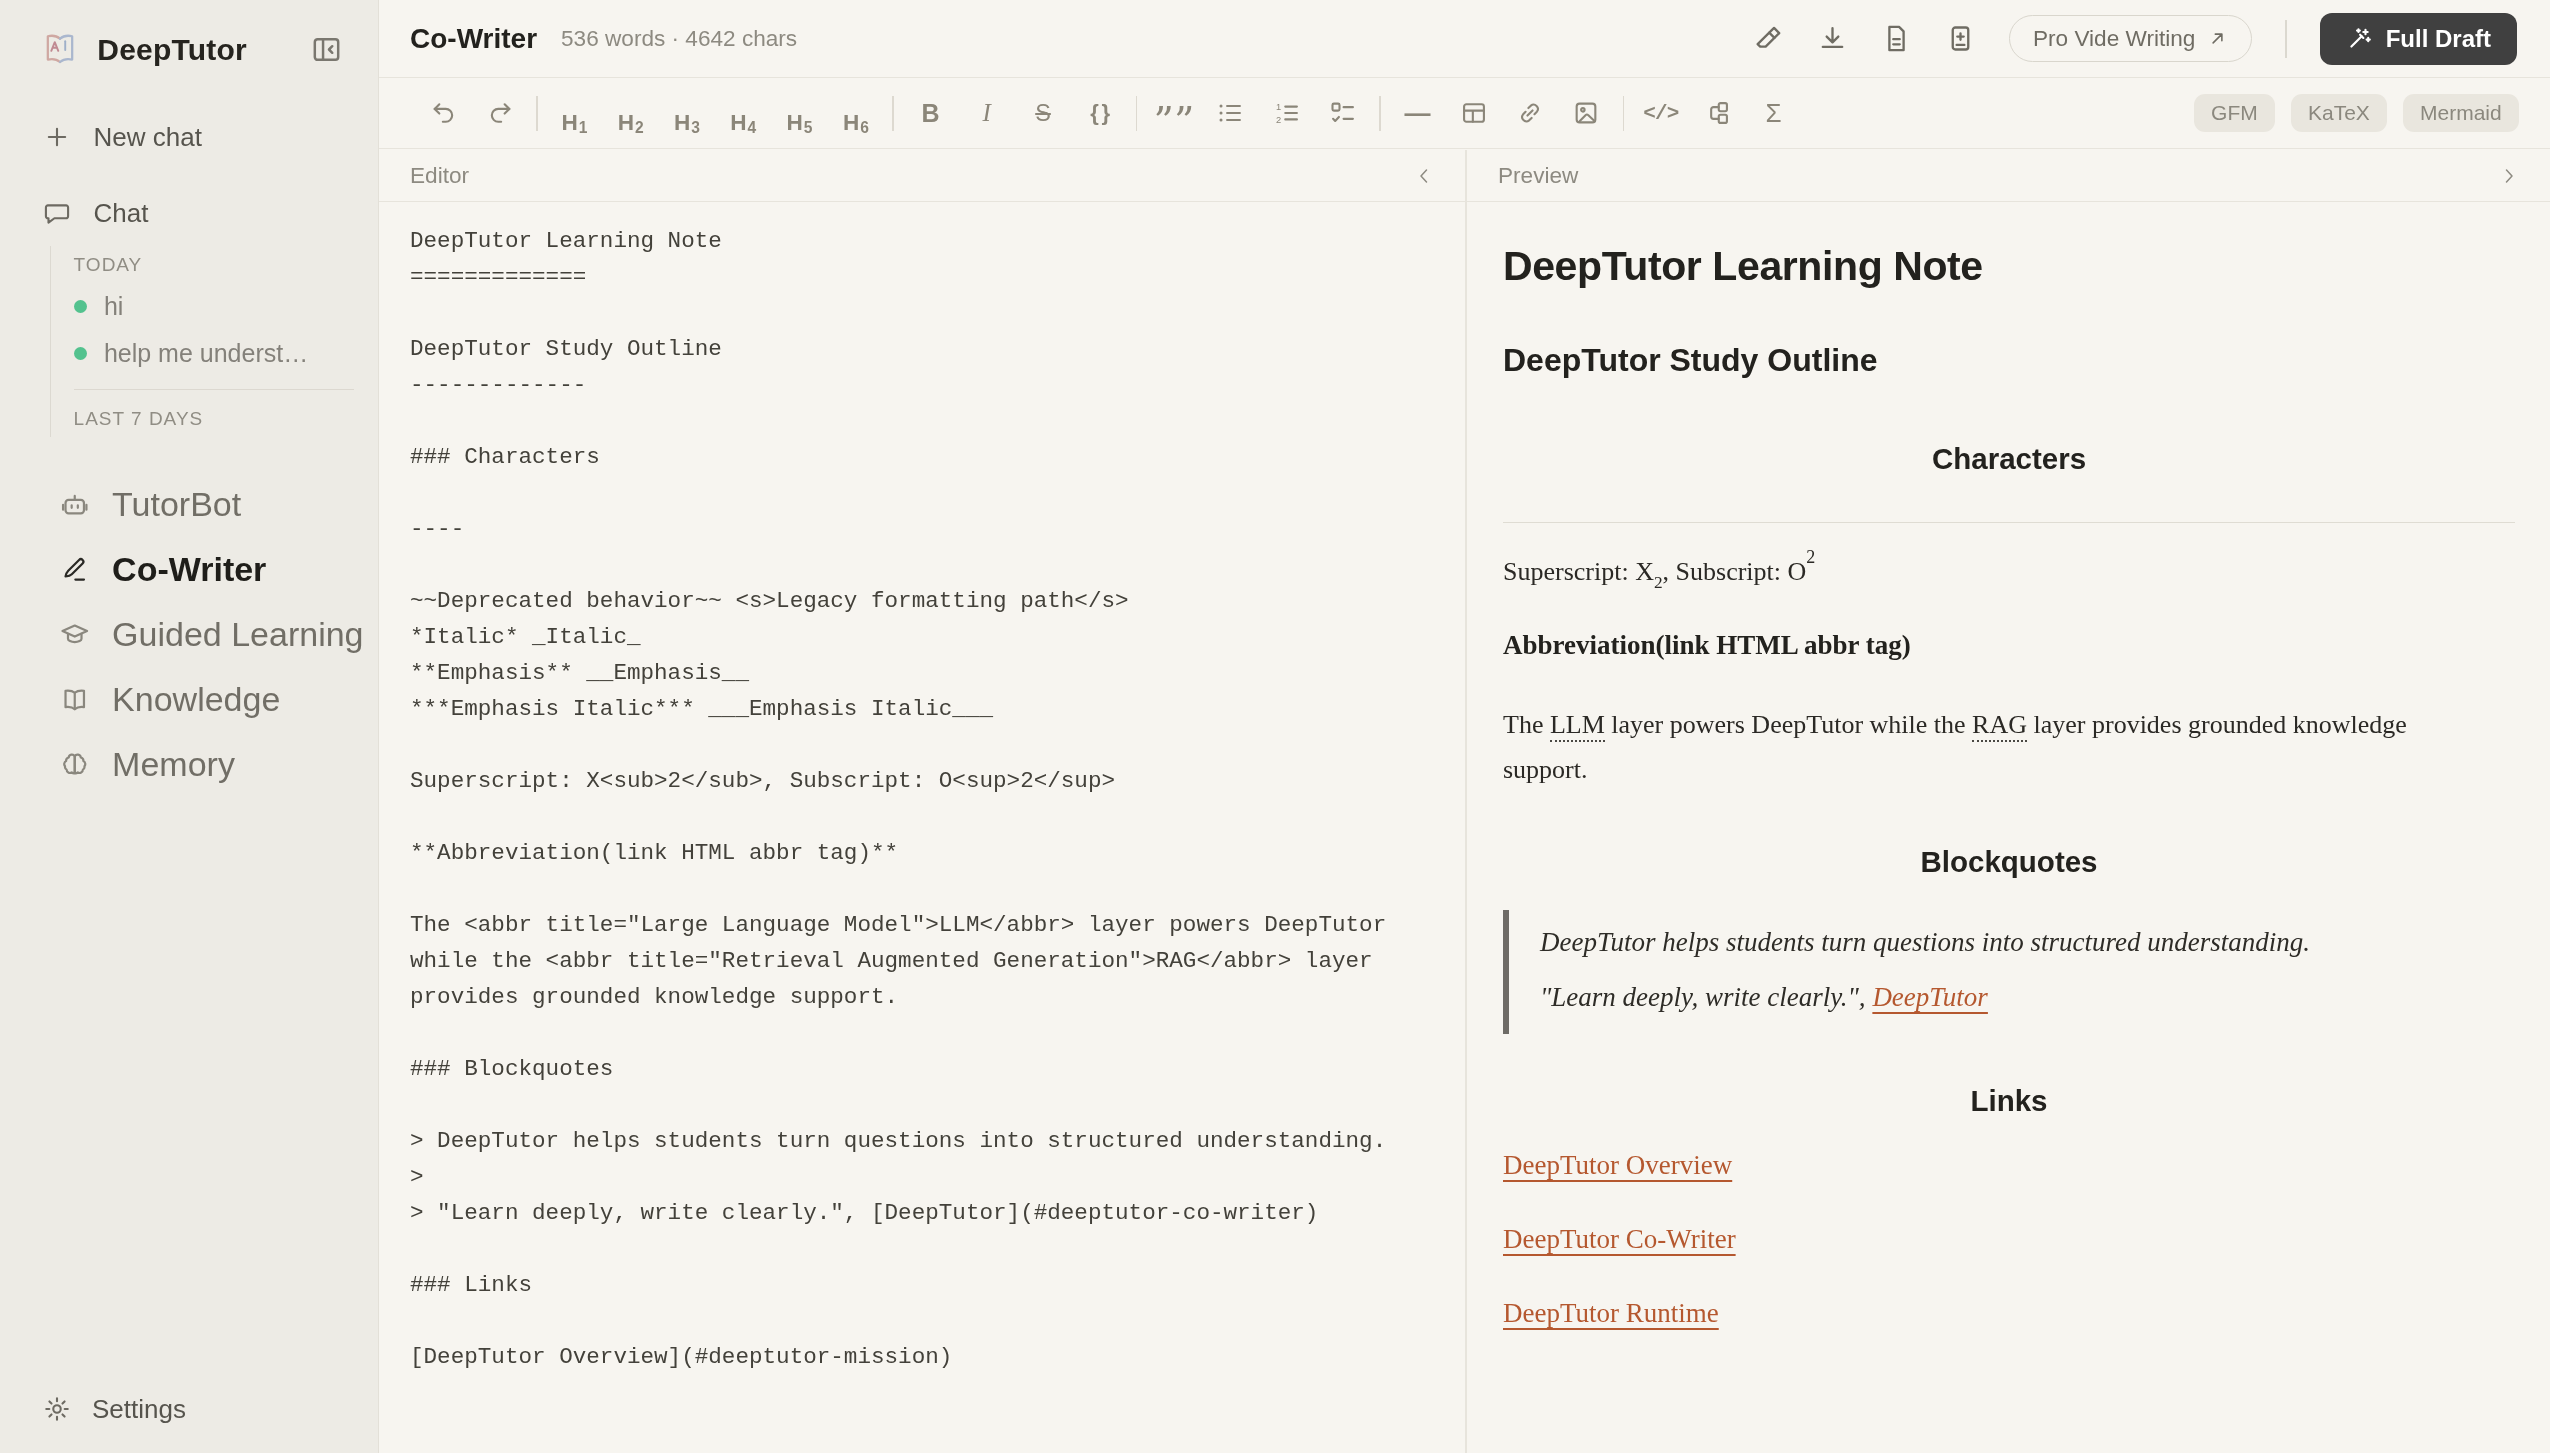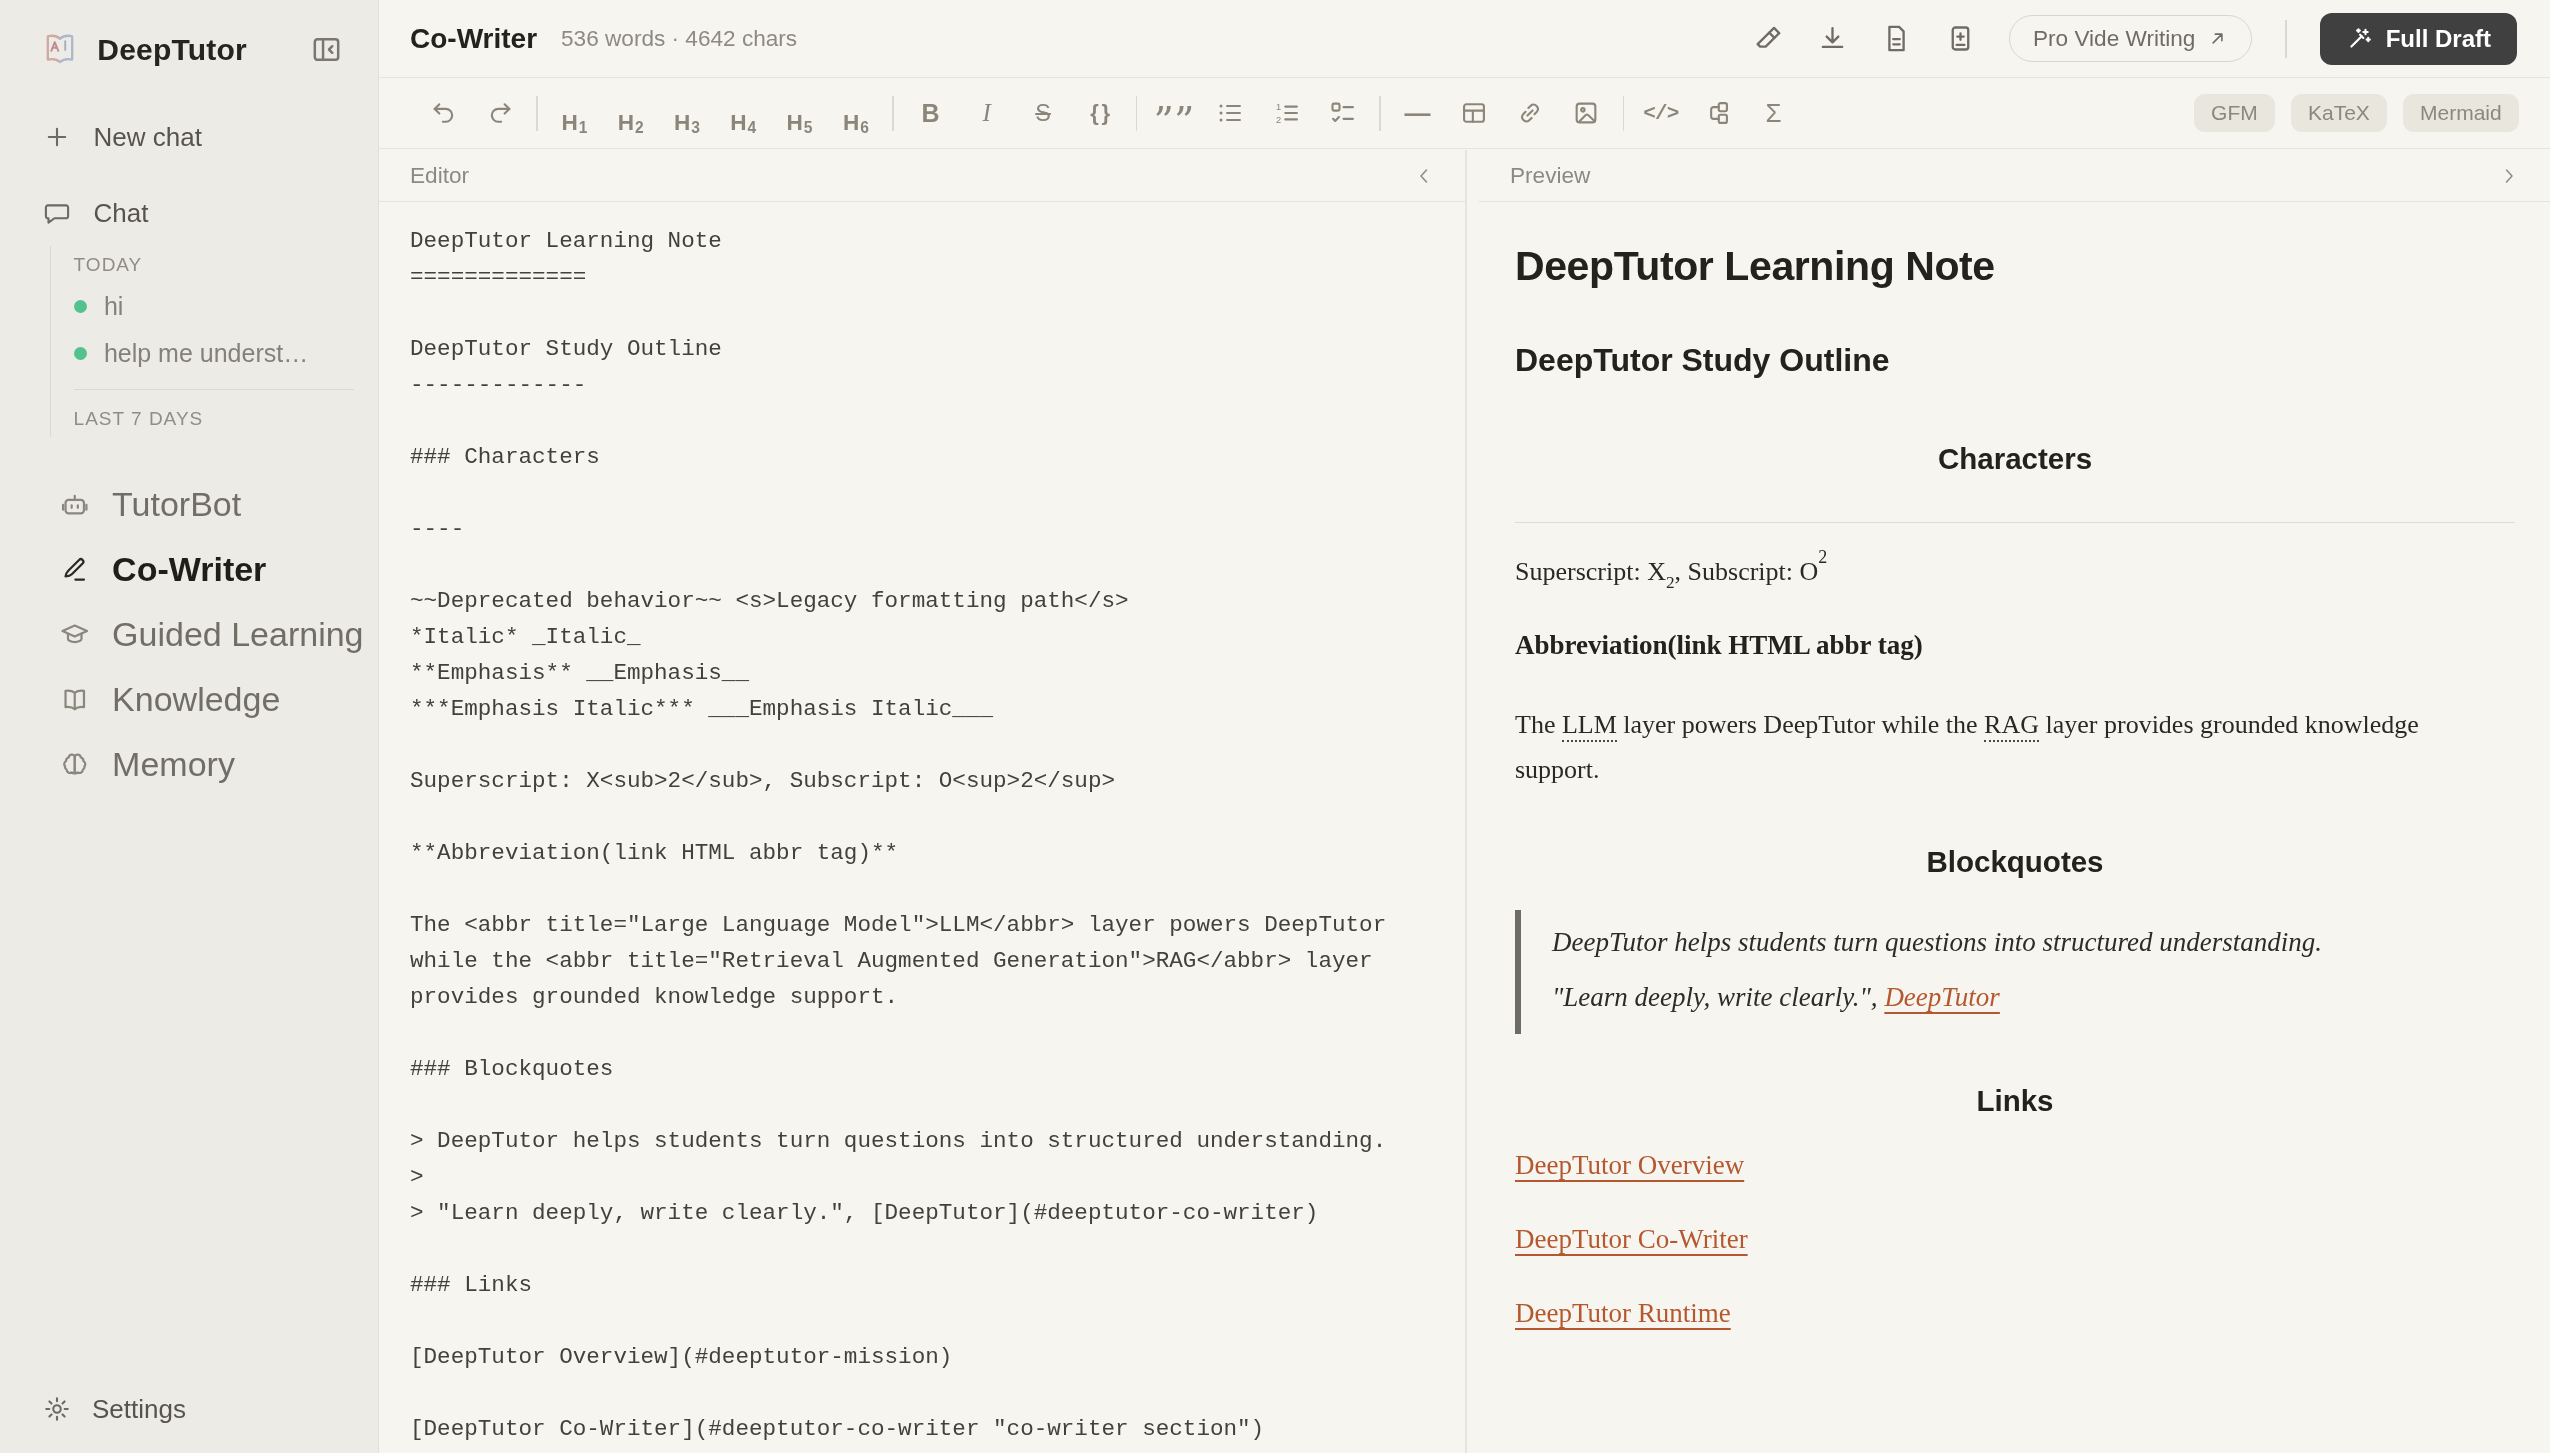--- a/index.html
+++ b/index.html
@@ -60,21 +60,21 @@
   .tb-code { font-size:21px; font-family:"Liberation Mono", monospace; font-weight:600; letter-spacing:-0.9px; }
   .tb-sigma { font-size:26px; font-weight:500; }
   .tb-badges { margin-left:auto; display:flex; gap:15.6px; }
   .tb-badge { background:#e9e6de; border-radius:11px; padding:7px 17.3px; font-size:21px; color:#8b887e; cursor:pointer; }
 
   
   .panes { position:absolute; top:150px; left:0; right:0; bottom:0; }
   .pane-split { position:absolute; left:1086px; top:0; bottom:0; width:1.7px; background:#e7e4dc; }
   .pane { position:absolute; top:0; bottom:0; overflow:hidden; }
   .pane-editor { left:0; width:1086px; }
-  .pane-preview { left:1088px; right:0;margin-left:12px; }
+  .pane-preview { left:1088px; right:0; }
   .pane-header { height:52px; display:flex; align-items:center; padding:0 29.5px 0 31px; border-bottom:0.9px solid #e7e4dc; }
   .pane-label { font-size:22.6px; color:#8d8a81; }
   .pane-chevron { margin-left:auto; color:#8d8a81; cursor:pointer; }
 
   .editor-body { padding:26px 26px 0 31px; font-family:"Liberation Mono", monospace; font-size:22.6px; color:#43413a; }
   .ed-line { height:36px; white-space:pre; }
 
   .preview-body { padding:0 35px 0 36px; }
   .pv-h1 { font-size:41px; font-weight:700; color:#23221e; margin-top:40px; line-height:49px; letter-spacing:-0.4px; }
   .pv-h2 { font-size:32px; font-weight:700; color:#23221e; margin-top:49px; line-height:40px; }
@@ -462,21 +462,20 @@
             <div class="ed-line"></div>
 
             <div class="ed-line">### Links</div>
 
             <div class="ed-line"></div>
 
             <div class="ed-line">[DeepTutor Overview](#deeptutor-mission)</div>
 
             <div class="ed-line"></div>
 
-            <div class="ed-line">[DeepTutor Co-Writer](#deeptutor-co-writer "co-writer section")</div>
           </div>
       </section>
 
       <section class="pane pane-preview">
         <div class="pane-header">
           <span class="pane-label">Preview</span>
           <span class="pane-chevron">
             <svg class="ic" viewBox="0 0 24 24" width="24" height="24" style="stroke-width:1.5">
                 <path d="M9.5 6L15 12l-5.5 6"></path>
               </svg>

